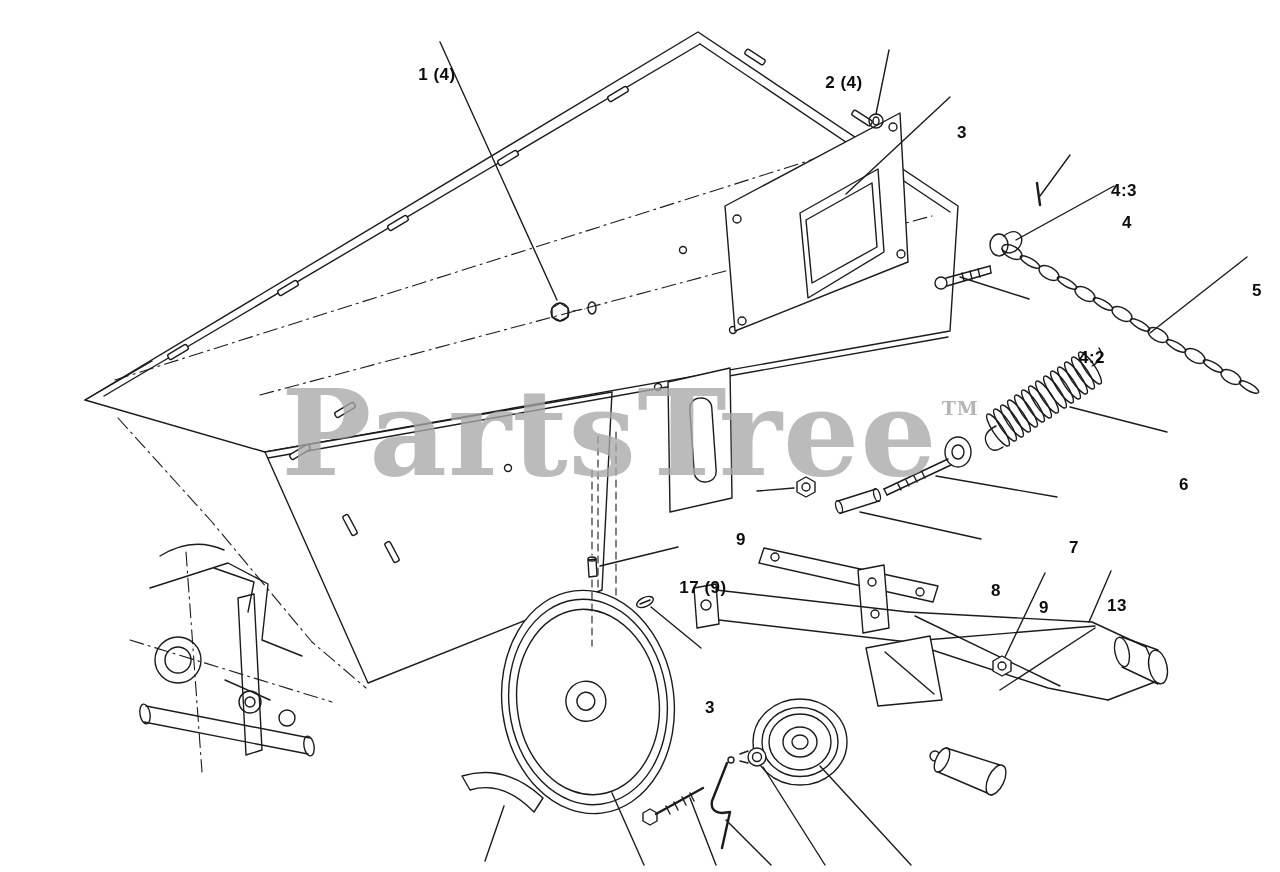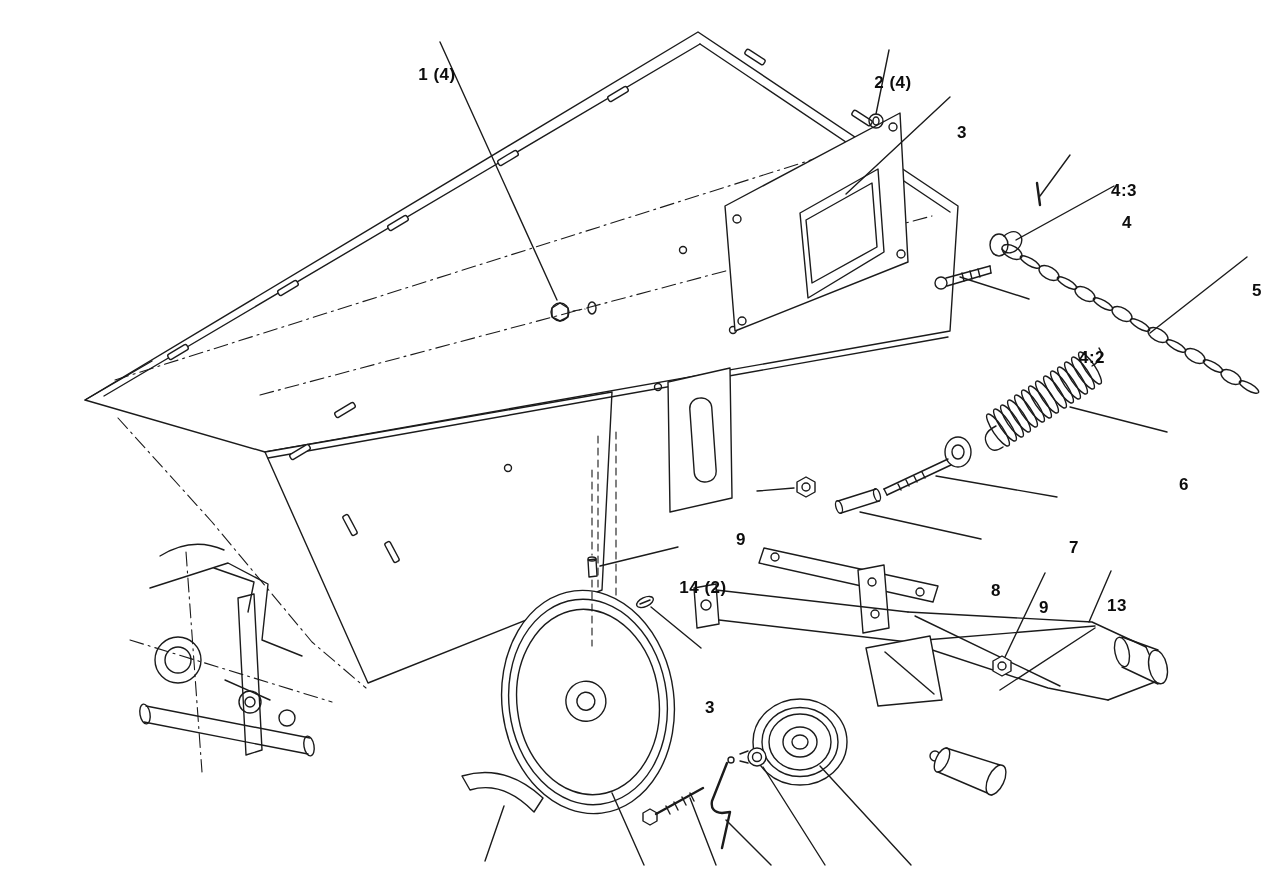--- a/index.html
+++ b/index.html
@@ -291,35 +291,36 @@
     <line x1="701" y1="648" x2="651" y2="607"></line>
     <line x1="485" y1="861" x2="504" y2="806"></line>
     <line x1="644" y1="865" x2="612" y2="793"></line>
     <line x1="716" y1="865" x2="690" y2="798"></line>
     <line x1="771" y1="865" x2="726" y2="820"></line>
     <line x1="825" y1="865" x2="763" y2="767"></line>
     <line x1="911" y1="865" x2="820" y2="766"></line>
   </g>
 </svg>
 
+  <div class="watermark"><span>PartsTree</span><span class="tm">TM</span></div>
 
   <div class="callout" style="left:437px;top:27px">1 (4)</div>
-  <div class="callout" style="left:893px;top:35px">2 (4)</div>
+  <div class="callout" style="left:844px;top:35px">2 (4)</div>
   <div class="callout" style="left:962px;top:85px">3</div>
   <div class="callout" style="left:1124px;top:143px">4:3</div>
   <div class="callout" style="left:1127px;top:175px">4</div>
   <div class="callout" style="left:1257px;top:243px">5</div>
   <div class="callout" style="left:1092px;top:310px">4:2</div>
   <div class="callout" style="left:1184px;top:437px">6</div>
   <div class="callout" style="left:1074px;top:500px">7</div>
   <div class="callout" style="left:996px;top:543px">8</div>
   <div class="callout" style="left:741px;top:492px">9</div>
   <div class="callout" style="left:1044px;top:560px">9</div>
   <div class="callout" style="left:1117px;top:558px">13</div>
-  <div class="callout" style="left:703px;top:540px">14 (2)</div>
+  <div class="callout" style="left:703px;top:540px">17 (9)</div>
   <div class="callout" style="left:710px;top:660px">3</div>
   <div class="callout" style="left:478px;top:878px">19</div>
   <div class="callout" style="left:645px;top:872px">15</div>
   <div class="callout" style="left:718px;top:872px">14</div>
   <div class="callout" style="left:774px;top:872px">13</div>
   <div class="callout" style="left:829px;top:872px">12</div>
   <div class="callout" style="left:917px;top:872px">11</div>
 
 </div>
 

